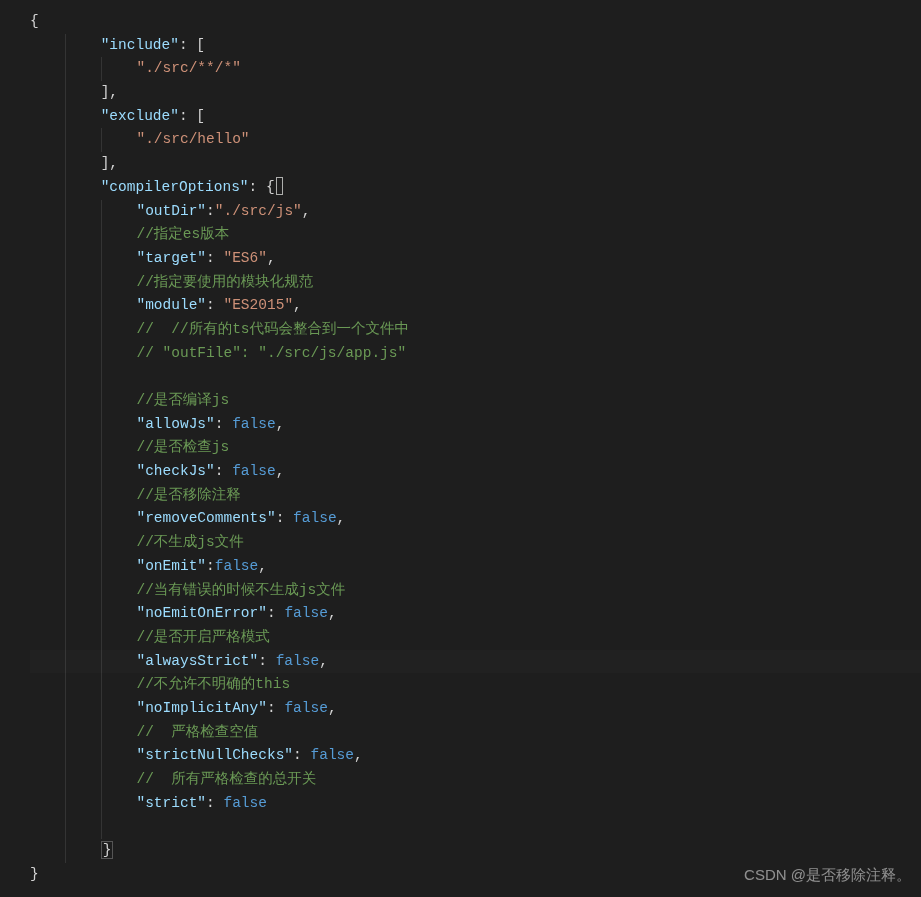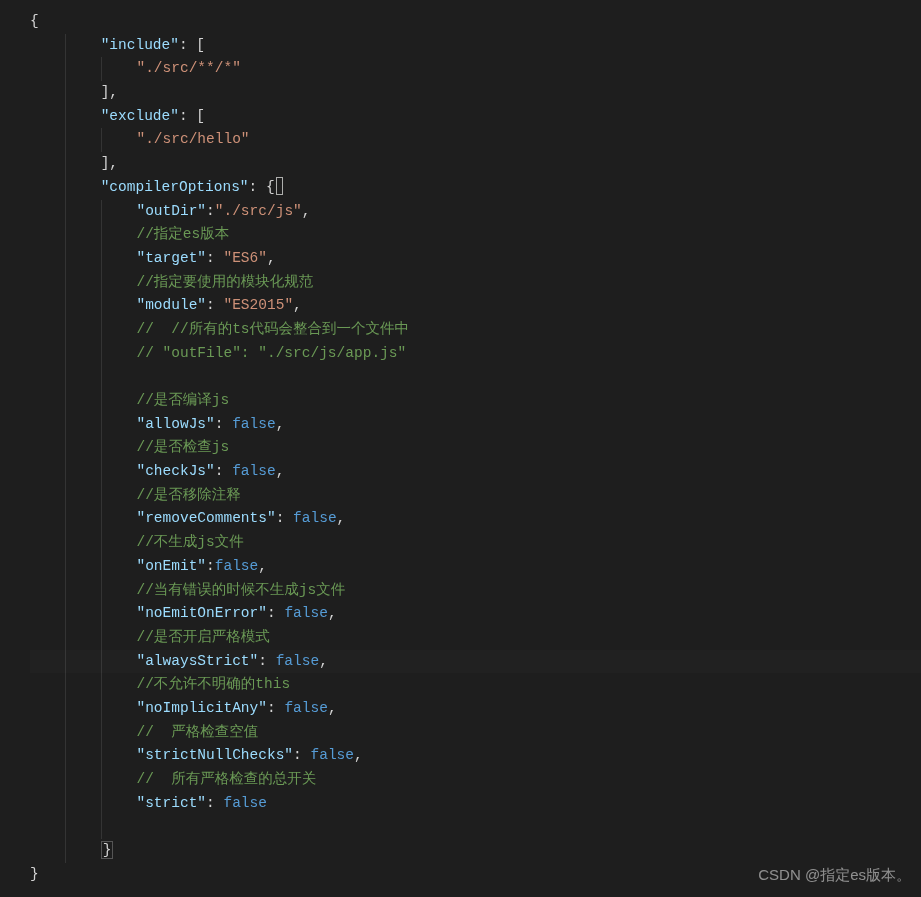--- a/index.html
+++ b/index.html
@@ -107,13 +107,13 @@
       <div class="line"></div>
       <div class="line"></div>
       <div class="line"></div>
       <div class="line"></div>
       <div class="line"></div>
       <div class="line"></div>
     </div>
   <div class="code-area"><div class="line"><span style="color: rgba(255, 255, 255, 0.08);"></span><span class="brace">{</span></div><div class="line"><span style="color: rgba(255, 255, 255, 0.08);"><span style="display: inline-block; white-space: pre;">    </span><span style="border-left: 1px solid rgba(255, 255, 255, 0.1); display: inline-block; white-space: pre;">    </span></span><span class="key">"include"</span><span class="p">: </span><span class="bracket">[</span></div><div class="line"><span style="color: rgba(255, 255, 255, 0.08);"><span style="display: inline-block; white-space: pre;">    </span><span style="border-left: 1px solid rgba(255, 255, 255, 0.1); display: inline-block; white-space: pre;">    </span><span style="border-left: 1px solid rgba(255, 255, 255, 0.1); display: inline-block; white-space: pre;">    </span></span><span class="str">"./src/**/*"</span></div><div class="line"><span style="color: rgba(255, 255, 255, 0.08);"><span style="display: inline-block; white-space: pre;">    </span><span style="border-left: 1px solid rgba(255, 255, 255, 0.1); display: inline-block; white-space: pre;">    </span></span><span class="bracket">]</span><span class="p">,</span></div><div class="line"><span style="color: rgba(255, 255, 255, 0.08);"><span style="display: inline-block; white-space: pre;">    </span><span style="border-left: 1px solid rgba(255, 255, 255, 0.1); display: inline-block; white-space: pre;">    </span></span><span class="key">"exclude"</span><span class="p">: </span><span class="bracket">[</span></div><div class="line"><span style="color: rgba(255, 255, 255, 0.08);"><span style="display: inline-block; white-space: pre;">    </span><span style="border-left: 1px solid rgba(255, 255, 255, 0.1); display: inline-block; white-space: pre;">    </span><span style="border-left: 1px solid rgba(255, 255, 255, 0.1); display: inline-block; white-space: pre;">    </span></span><span class="str">"./src/hello"</span></div><div class="line"><span style="color: rgba(255, 255, 255, 0.08);"><span style="display: inline-block; white-space: pre;">    </span><span style="border-left: 1px solid rgba(255, 255, 255, 0.1); display: inline-block; white-space: pre;">    </span></span><span class="bracket">]</span><span class="p">,</span></div><div class="line"><span style="color: rgba(255, 255, 255, 0.08);"><span style="display: inline-block; white-space: pre;">    </span><span style="border-left: 1px solid rgba(255, 255, 255, 0.1); display: inline-block; white-space: pre;">    </span></span><span class="key">"compilerOptions"</span><span class="p">: </span><span class="brace">{</span><span class="cursor-box"></span></div><div class="line"><span style="color: rgba(255, 255, 255, 0.08);"><span style="display: inline-block; white-space: pre;">    </span><span style="border-left: 1px solid rgba(255, 255, 255, 0.1); display: inline-block; white-space: pre;">    </span><span style="border-left: 1px solid rgba(255, 255, 255, 0.1); display: inline-block; white-space: pre;">    </span></span><span class="key">"outDir"</span><span class="p">:</span><span class="str">"./src/js"</span><span class="p">,</span></div><div class="line"><span style="color: rgba(255, 255, 255, 0.08);"><span style="display: inline-block; white-space: pre;">    </span><span style="border-left: 1px solid rgba(255, 255, 255, 0.1); display: inline-block; white-space: pre;">    </span><span style="border-left: 1px solid rgba(255, 255, 255, 0.1); display: inline-block; white-space: pre;">    </span></span><span class="comment">//指定es版本</span></div><div class="line"><span style="color: rgba(255, 255, 255, 0.08);"><span style="display: inline-block; white-space: pre;">    </span><span style="border-left: 1px solid rgba(255, 255, 255, 0.1); display: inline-block; white-space: pre;">    </span><span style="border-left: 1px solid rgba(255, 255, 255, 0.1); display: inline-block; white-space: pre;">    </span></span><span class="key">"target"</span><span class="p">: </span><span class="str">"ES6"</span><span class="p">,</span></div><div class="line"><span style="color: rgba(255, 255, 255, 0.08);"><span style="display: inline-block; white-space: pre;">    </span><span style="border-left: 1px solid rgba(255, 255, 255, 0.1); display: inline-block; white-space: pre;">    </span><span style="border-left: 1px solid rgba(255, 255, 255, 0.1); display: inline-block; white-space: pre;">    </span></span><span class="comment">//指定要使用的模块化规范</span></div><div class="line"><span style="color: rgba(255, 255, 255, 0.08);"><span style="display: inline-block; white-space: pre;">    </span><span style="border-left: 1px solid rgba(255, 255, 255, 0.1); display: inline-block; white-space: pre;">    </span><span style="border-left: 1px solid rgba(255, 255, 255, 0.1); display: inline-block; white-space: pre;">    </span></span><span class="key">"module"</span><span class="p">: </span><span class="str">"ES2015"</span><span class="p">,</span></div><div class="line"><span style="color: rgba(255, 255, 255, 0.08);"><span style="display: inline-block; white-space: pre;">    </span><span style="border-left: 1px solid rgba(255, 255, 255, 0.1); display: inline-block; white-space: pre;">    </span><span style="border-left: 1px solid rgba(255, 255, 255, 0.1); display: inline-block; white-space: pre;">    </span></span><span class="comment">//  //所有的ts代码会整合到一个文件中</span></div><div class="line"><span style="color: rgba(255, 255, 255, 0.08);"><span style="display: inline-block; white-space: pre;">    </span><span style="border-left: 1px solid rgba(255, 255, 255, 0.1); display: inline-block; white-space: pre;">    </span><span style="border-left: 1px solid rgba(255, 255, 255, 0.1); display: inline-block; white-space: pre;">    </span></span><span class="comment">// "outFile": "./src/js/app.js"</span></div><div class="line"><span style="color: rgba(255, 255, 255, 0.08);"><span style="display: inline-block; white-space: pre;">    </span><span style="border-left: 1px solid rgba(255, 255, 255, 0.1); display: inline-block; white-space: pre;">    </span><span style="border-left: 1px solid rgba(255, 255, 255, 0.1); display: inline-block; white-space: pre;">    </span></span></div><div class="line"><span style="color: rgba(255, 255, 255, 0.08);"><span style="display: inline-block; white-space: pre;">    </span><span style="border-left: 1px solid rgba(255, 255, 255, 0.1); display: inline-block; white-space: pre;">    </span><span style="border-left: 1px solid rgba(255, 255, 255, 0.1); display: inline-block; white-space: pre;">    </span></span><span class="comment">//是否编译js</span></div><div class="line"><span style="color: rgba(255, 255, 255, 0.08);"><span style="display: inline-block; white-space: pre;">    </span><span style="border-left: 1px solid rgba(255, 255, 255, 0.1); display: inline-block; white-space: pre;">    </span><span style="border-left: 1px solid rgba(255, 255, 255, 0.1); display: inline-block; white-space: pre;">    </span></span><span class="key">"allowJs"</span><span class="p">: </span><span class="bool">false</span><span class="p">,</span></div><div class="line"><span style="color: rgba(255, 255, 255, 0.08);"><span style="display: inline-block; white-space: pre;">    </span><span style="border-left: 1px solid rgba(255, 255, 255, 0.1); display: inline-block; white-space: pre;">    </span><span style="border-left: 1px solid rgba(255, 255, 255, 0.1); display: inline-block; white-space: pre;">    </span></span><span class="comment">//是否检查js</span></div><div class="line"><span style="color: rgba(255, 255, 255, 0.08);"><span style="display: inline-block; white-space: pre;">    </span><span style="border-left: 1px solid rgba(255, 255, 255, 0.1); display: inline-block; white-space: pre;">    </span><span style="border-left: 1px solid rgba(255, 255, 255, 0.1); display: inline-block; white-space: pre;">    </span></span><span class="key">"checkJs"</span><span class="p">: </span><span class="bool">false</span><span class="p">,</span></div><div class="line"><span style="color: rgba(255, 255, 255, 0.08);"><span style="display: inline-block; white-space: pre;">    </span><span style="border-left: 1px solid rgba(255, 255, 255, 0.1); display: inline-block; white-space: pre;">    </span><span style="border-left: 1px solid rgba(255, 255, 255, 0.1); display: inline-block; white-space: pre;">    </span></span><span class="comment">//是否移除注释</span></div><div class="line"><span style="color: rgba(255, 255, 255, 0.08);"><span style="display: inline-block; white-space: pre;">    </span><span style="border-left: 1px solid rgba(255, 255, 255, 0.1); display: inline-block; white-space: pre;">    </span><span style="border-left: 1px solid rgba(255, 255, 255, 0.1); display: inline-block; white-space: pre;">    </span></span><span class="key">"removeComments"</span><span class="p">: </span><span class="bool">false</span><span class="p">,</span></div><div class="line"><span style="color: rgba(255, 255, 255, 0.08);"><span style="display: inline-block; white-space: pre;">    </span><span style="border-left: 1px solid rgba(255, 255, 255, 0.1); display: inline-block; white-space: pre;">    </span><span style="border-left: 1px solid rgba(255, 255, 255, 0.1); display: inline-block; white-space: pre;">    </span></span><span class="comment">//不生成js文件</span></div><div class="line"><span style="color: rgba(255, 255, 255, 0.08);"><span style="display: inline-block; white-space: pre;">    </span><span style="border-left: 1px solid rgba(255, 255, 255, 0.1); display: inline-block; white-space: pre;">    </span><span style="border-left: 1px solid rgba(255, 255, 255, 0.1); display: inline-block; white-space: pre;">    </span></span><span class="key">"onEmit"</span><span class="p">:</span><span class="bool">false</span><span class="p">,</span></div><div class="line"><span style="color: rgba(255, 255, 255, 0.08);"><span style="display: inline-block; white-space: pre;">    </span><span style="border-left: 1px solid rgba(255, 255, 255, 0.1); display: inline-block; white-space: pre;">    </span><span style="border-left: 1px solid rgba(255, 255, 255, 0.1); display: inline-block; white-space: pre;">    </span></span><span class="comment">//当有错误的时候不生成js文件</span></div><div class="line"><span style="color: rgba(255, 255, 255, 0.08);"><span style="display: inline-block; white-space: pre;">    </span><span style="border-left: 1px solid rgba(255, 255, 255, 0.1); display: inline-block; white-space: pre;">    </span><span style="border-left: 1px solid rgba(255, 255, 255, 0.1); display: inline-block; white-space: pre;">    </span></span><span class="key">"noEmitOnError"</span><span class="p">: </span><span class="bool">false</span><span class="p">,</span></div><div class="line"><span style="color: rgba(255, 255, 255, 0.08);"><span style="display: inline-block; white-space: pre;">    </span><span style="border-left: 1px solid rgba(255, 255, 255, 0.1); display: inline-block; white-space: pre;">    </span><span style="border-left: 1px solid rgba(255, 255, 255, 0.1); display: inline-block; white-space: pre;">    </span></span><span class="comment">//是否开启严格模式</span></div><div class="line highlight"><span style="color: rgba(255, 255, 255, 0.08);"><span style="display: inline-block; white-space: pre;">    </span><span style="border-left: 1px solid rgba(255, 255, 255, 0.1); display: inline-block; white-space: pre;">    </span><span style="border-left: 1px solid rgba(255, 255, 255, 0.1); display: inline-block; white-space: pre;">    </span></span><span class="key">"alwaysStrict"</span><span class="p">: </span><span class="bool">false</span><span class="p">,</span></div><div class="line"><span style="color: rgba(255, 255, 255, 0.08);"><span style="display: inline-block; white-space: pre;">    </span><span style="border-left: 1px solid rgba(255, 255, 255, 0.1); display: inline-block; white-space: pre;">    </span><span style="border-left: 1px solid rgba(255, 255, 255, 0.1); display: inline-block; white-space: pre;">    </span></span><span class="comment">//不允许不明确的this</span></div><div class="line"><span style="color: rgba(255, 255, 255, 0.08);"><span style="display: inline-block; white-space: pre;">    </span><span style="border-left: 1px solid rgba(255, 255, 255, 0.1); display: inline-block; white-space: pre;">    </span><span style="border-left: 1px solid rgba(255, 255, 255, 0.1); display: inline-block; white-space: pre;">    </span></span><span class="key">"noImplicitAny"</span><span class="p">: </span><span class="bool">false</span><span class="p">,</span></div><div class="line"><span style="color: rgba(255, 255, 255, 0.08);"><span style="display: inline-block; white-space: pre;">    </span><span style="border-left: 1px solid rgba(255, 255, 255, 0.1); display: inline-block; white-space: pre;">    </span><span style="border-left: 1px solid rgba(255, 255, 255, 0.1); display: inline-block; white-space: pre;">    </span></span><span class="comment">//  严格检查空值</span></div><div class="line"><span style="color: rgba(255, 255, 255, 0.08);"><span style="display: inline-block; white-space: pre;">    </span><span style="border-left: 1px solid rgba(255, 255, 255, 0.1); display: inline-block; white-space: pre;">    </span><span style="border-left: 1px solid rgba(255, 255, 255, 0.1); display: inline-block; white-space: pre;">    </span></span><span class="key">"strictNullChecks"</span><span class="p">: </span><span class="bool">false</span><span class="p">,</span></div><div class="line"><span style="color: rgba(255, 255, 255, 0.08);"><span style="display: inline-block; white-space: pre;">    </span><span style="border-left: 1px solid rgba(255, 255, 255, 0.1); display: inline-block; white-space: pre;">    </span><span style="border-left: 1px solid rgba(255, 255, 255, 0.1); display: inline-block; white-space: pre;">    </span></span><span class="comment">//  所有严格检查的总开关</span></div><div class="line"><span style="color: rgba(255, 255, 255, 0.08);"><span style="display: inline-block; white-space: pre;">    </span><span style="border-left: 1px solid rgba(255, 255, 255, 0.1); display: inline-block; white-space: pre;">    </span><span style="border-left: 1px solid rgba(255, 255, 255, 0.1); display: inline-block; white-space: pre;">    </span></span><span class="key">"strict"</span><span class="p">: </span><span class="bool">false</span></div><div class="line"><span style="color: rgba(255, 255, 255, 0.08);"><span style="display: inline-block; white-space: pre;">    </span><span style="border-left: 1px solid rgba(255, 255, 255, 0.1); display: inline-block; white-space: pre;">    </span><span style="border-left: 1px solid rgba(255, 255, 255, 0.1); display: inline-block; white-space: pre;">    </span></span></div><div class="line"><span style="color: rgba(255, 255, 255, 0.08);"><span style="display: inline-block; white-space: pre;">    </span><span style="border-left: 1px solid rgba(255, 255, 255, 0.1); display: inline-block; white-space: pre;">    </span></span><span class="brace" style="border: 1px solid rgb(85, 85, 85); padding: 0px 1px;">}</span></div><div class="line"><span style="color: rgba(255, 255, 255, 0.08);"></span><span class="brace">}</span></div></div>
 </div>
 
-<div class="watermark">CSDN @指定es版本。</div>
+<div class="watermark">CSDN @是否移除注释。</div>
 
 </body></html>

